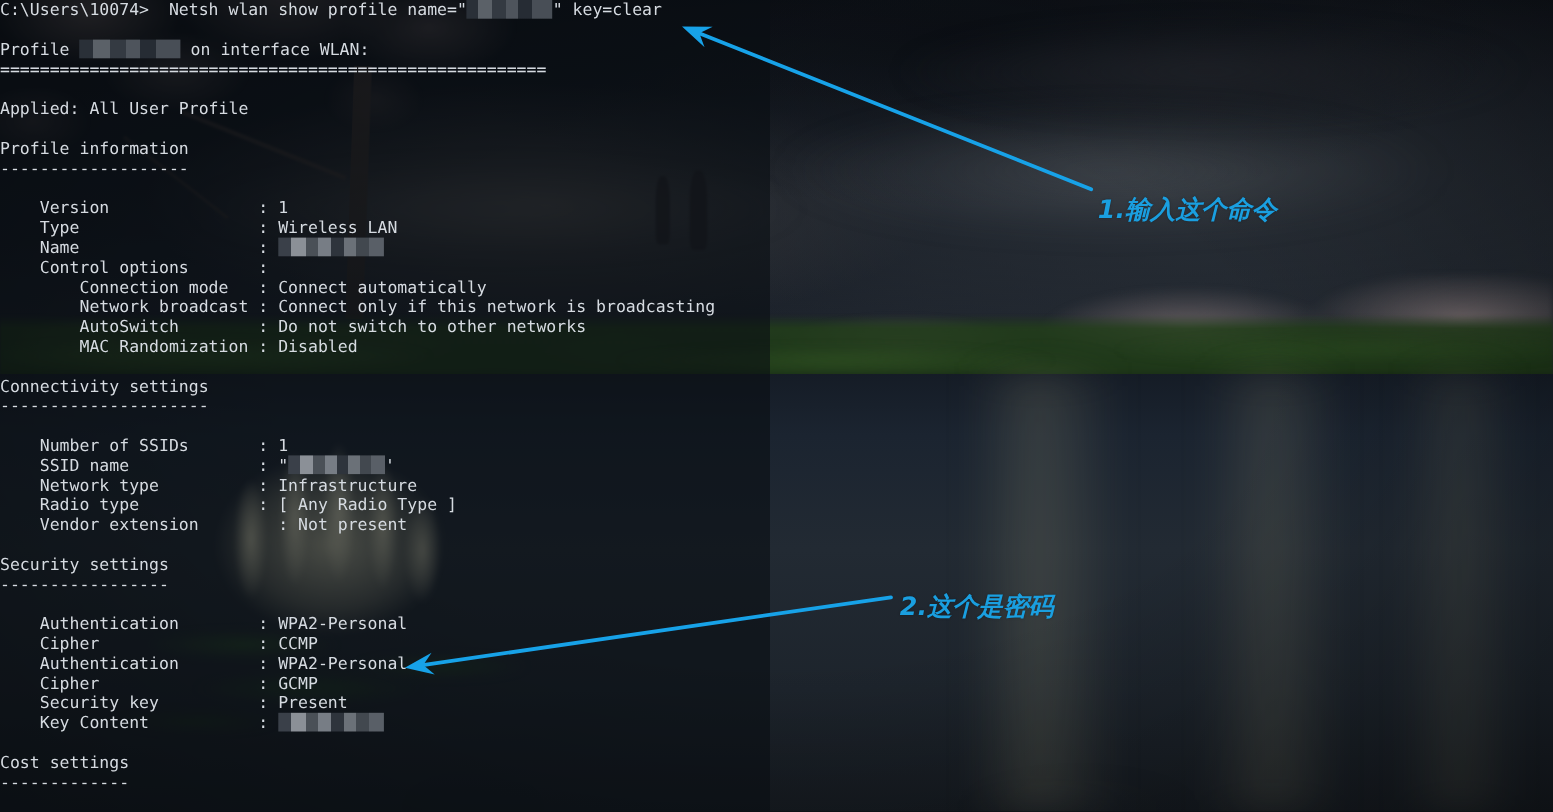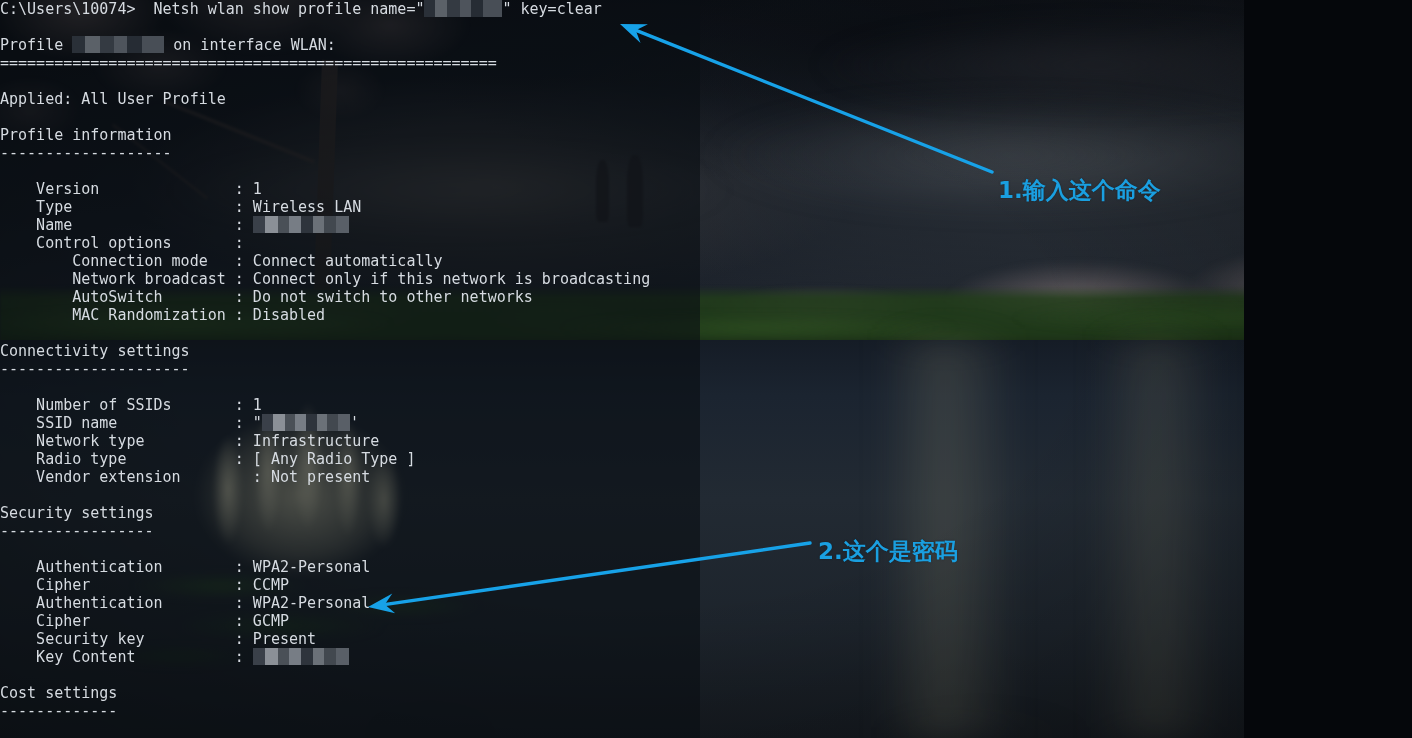--- a/index.html
+++ b/index.html
@@ -3,21 +3,21 @@
 <meta charset="utf-8">
 <title>Netsh WLAN Show Profile</title>
 <style>
   html, body {
     margin: 0;
     padding: 0;
     background: #05070b;
   }
   #screen {
     position: relative;
-    width: 1244px;
+    width: 1412px;
     height: 738px;
     overflow: hidden;
     font-family: "DejaVu Sans Mono", "Liberation Mono", monospace;
   }
 
   
   .wallpaper {
     position: absolute;
     inset: 0;
     background: #0d1218;
@@ -209,20 +209,21 @@
 
   
   .annotation {
     position: absolute;
     color: #1a9fe0;
     font-family: "DejaVu Sans", "Liberation Sans", sans-serif;
     font-weight: bold;
     font-size: 23px;
     white-space: nowrap;
     text-shadow: 0 0 2px rgba(0,0,0,.35);
+    font-style: italic;
   }
   svg.arrows {
     position: absolute;
     left: 0; top: 0;
     width: 1412px; height: 738px;
     pointer-events: none;
   }
 </style>
 </head>
 <body>

